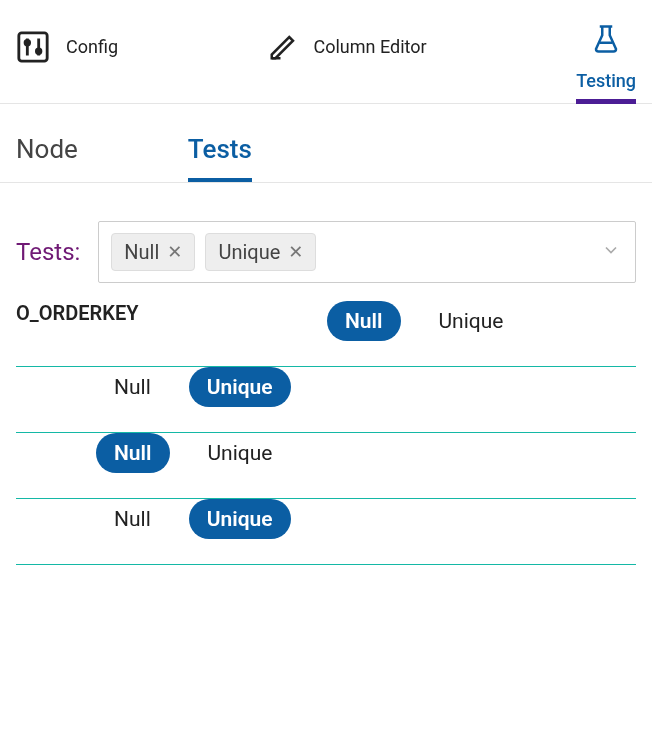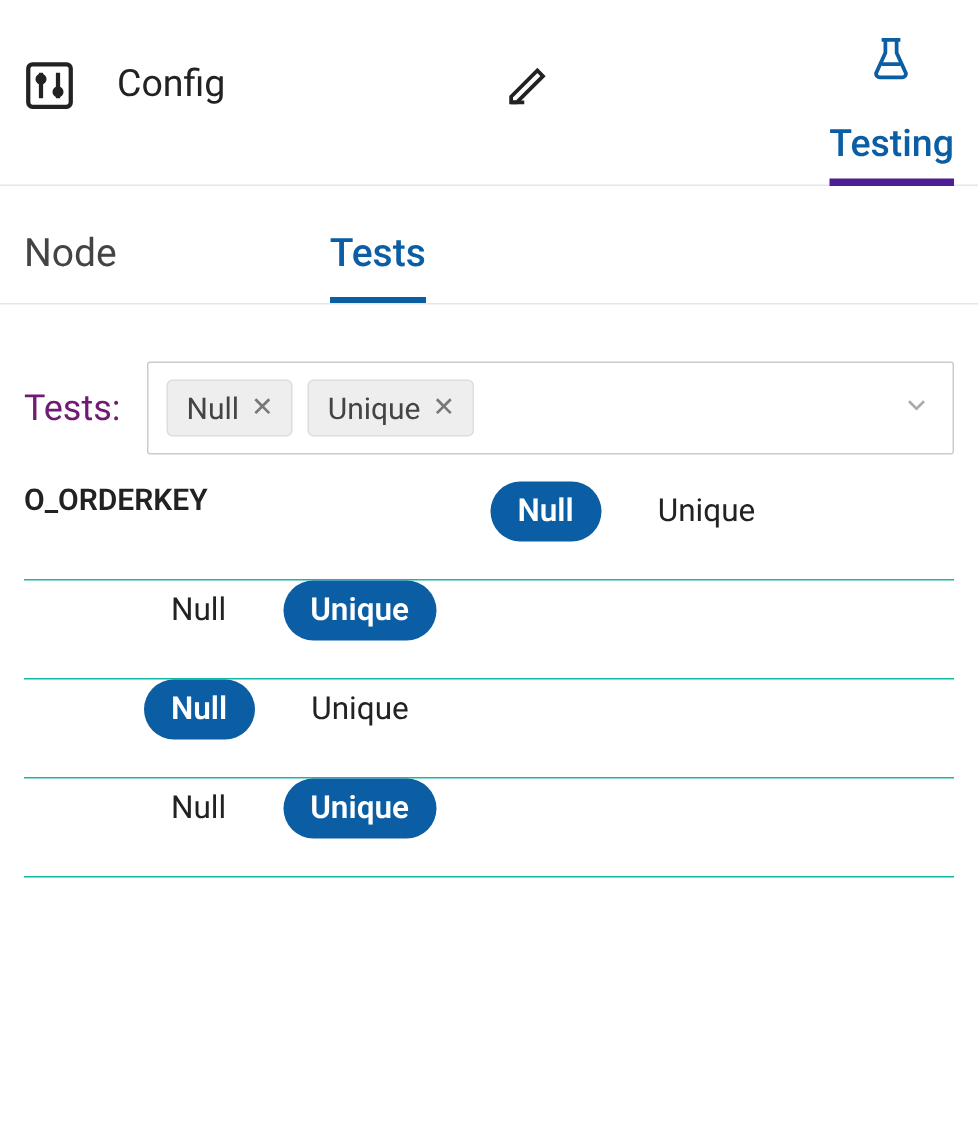--- a/index.html
+++ b/index.html
@@ -13,41 +13,41 @@
   .topnav {
     display: flex;
     justify-content: space-between;
     align-items: center;
     padding: 24px 16px 28px 16px;
     border-bottom: 1px solid #e5e5e5;
   }
   .topnav-item {
     display: flex;
     align-items: center;
-    gap: 28px;
-    font-size: 25px;
+    gap: 16px;
+    font-size: 18px;
     font-weight: 400;
     color: #222;
     cursor: pointer;
     padding-bottom: 6px;
   }
   .topnav-item.active {
     color: #0b5ea3;
     font-weight: 500;
     border-bottom: 5px solid #4c1d95;
     margin-bottom: -29px;
     padding-bottom: 8px;
     flex-direction: column;
   }
   .topnav-item.active .icon svg { stroke: #0b5ea3; }
   .icon { display: inline-flex; align-items: center; justify-content: center; }
 
   .subnav {
     display: flex;
-    gap: 60px;
+    gap: 28px;
     padding: 30px 20px 0 16px;
     border-bottom: 1px solid #e5e5e5;
   }
   .subnav-item {
     font-size: 26px;
     padding-bottom: 14px;
     cursor: pointer;
     color: #444;
   }
   .subnav-item.active {
@@ -170,20 +170,21 @@
     </span>
     <span>Config</span>
   </div>
   <div class="topnav-item">
     <span class="icon">
       <svg width="30" height="30" viewBox="0 0 24 24" fill="none" stroke="#222" stroke-width="2">
         <path d="M3 21 L6 21 L20 7 L17 4 L3 18 Z"></path>
         <line x1="3" y1="21" x2="10" y2="21"></line>
       </svg>
     </span>
+    <span>Column Editor</span>
   </div>
   <div class="topnav-item active">
     <span class="icon">
       <svg width="30" height="30" viewBox="0 0 24 24" fill="none" stroke="#0b5ea3" stroke-width="2">
         <path d="M9 2 L9 9 L4 20 A2 2 0 0 0 6 22 L18 22 A2 2 0 0 0 20 20 L15 9 L15 2"></path>
         <line x1="7" y1="2" x2="17" y2="2"></line>
         <line x1="7" y1="15" x2="17" y2="15"></line>
       </svg>
     </span>
     <span>Testing</span>

